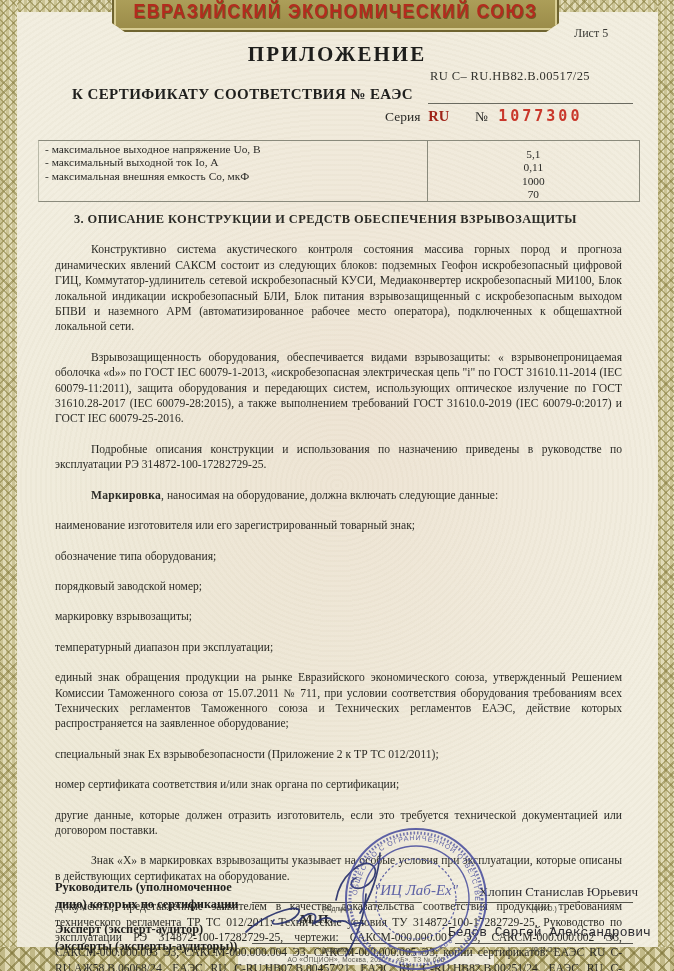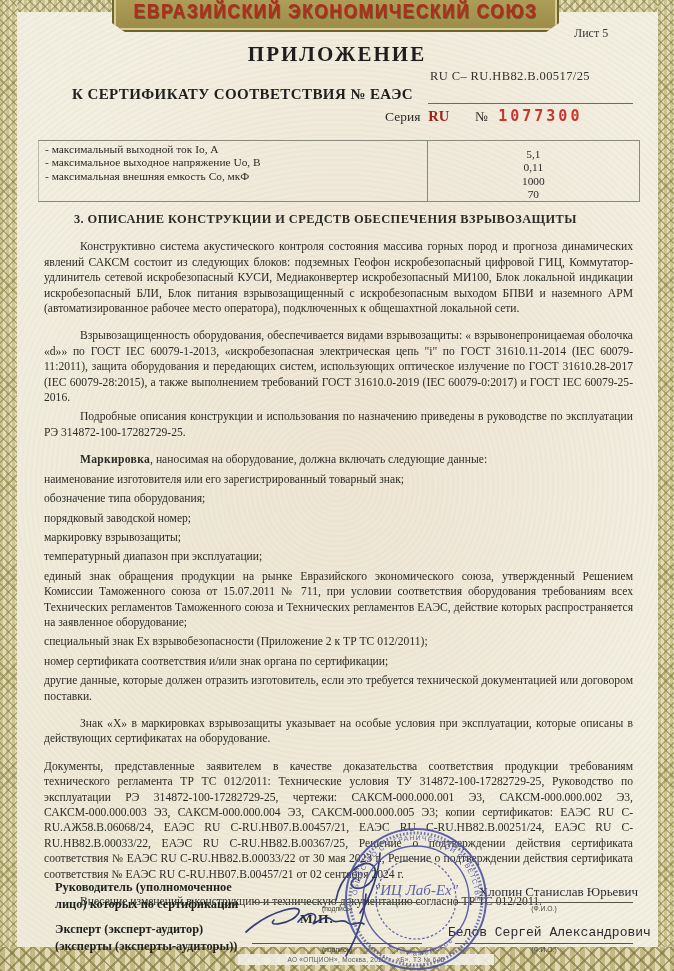--- a/index.html
+++ b/index.html
@@ -68,21 +68,21 @@
   .spec{position:absolute;left:38px;top:140px;width:600px;display:flex;
     border-top:1px solid #8a8a7c;border-bottom:1px solid #8a8a7c;
     border-left:1px solid #b9b9a8;border-right:1px solid #8a8a7c;}
   .spec .labels{width:390px;padding:2px 4px 4px 6px;}
   .spec .vals{width:210px;border-left:1px solid #8a8a7c;text-align:center;padding:2px 4px 4px;transform:translateY(0);}
   .spec .row{font-size:11.4px;line-height:13.4px;white-space:nowrap;}
   .spec .vals .row{transform:translateY(5px);}
   
   .content{position:absolute;left:40px;top:212px;width:597px;font-size:11.6px;line-height:15.4px;color:#2c2c27;}
   .content .hd{font-weight:bold;font-size:12.4px;letter-spacing:.4px;margin:0 0 12px 34px;}
-  .content p{margin:4px;text-align:justify;}
+  .content p{margin:15px;text-align:justify;}
   .ind{text-indent:36px;}
   .gap{margin-top:12px !important;}
   .mlead{margin-top:12px !important;}
   .mlead b{letter-spacing:.3px;}
   
   .siglabel{position:absolute;font-weight:bold;font-size:12.4px;line-height:16.5px;color:#1f1f1d;}
   .sl1{left:55px;top:879px;width:215px;}
   .sl2{left:55px;top:921px;width:240px;}
   .hline{position:absolute;border-bottom:1px solid #55554c;}
   .tiny{position:absolute;font-size:6.8px;color:#44443c;text-align:center;font-family:"Liberation Sans",sans-serif;}
@@ -109,22 +109,22 @@
   <div class="title">ПРИЛОЖЕНИЕ</div>
   <div class="certno">RU C– RU.НВ82.В.00517/25</div>
   <div class="subtitle">К СЕРТИФИКАТУ СООТВЕТСТВИЯ № ЕАЭС</div>
   <div class="subline"></div>
   <div class="series">
     <span>Серия</span><span class="ru">RU</span><span class="nosign">№</span><span class="serial">1077300</span>
   </div>
 
   <div class="spec">
     <div class="labels">
+      <div class="row">- максимальное выходное напряжение  Uo, В</div>
       <div class="row">- максимальный выходной ток Iо, А</div>
-      <div class="row">- максимальное выходное напряжение  Uo, В</div>
       <div class="row">- максимальная внешняя емкость Со, мкФ</div>
     </div>
     <div class="vals">
       <div class="row">5,1</div>
       <div class="row">0,11</div>
       <div class="row">1000</div>
       <div class="row">70</div>
     </div>
   </div>
 

